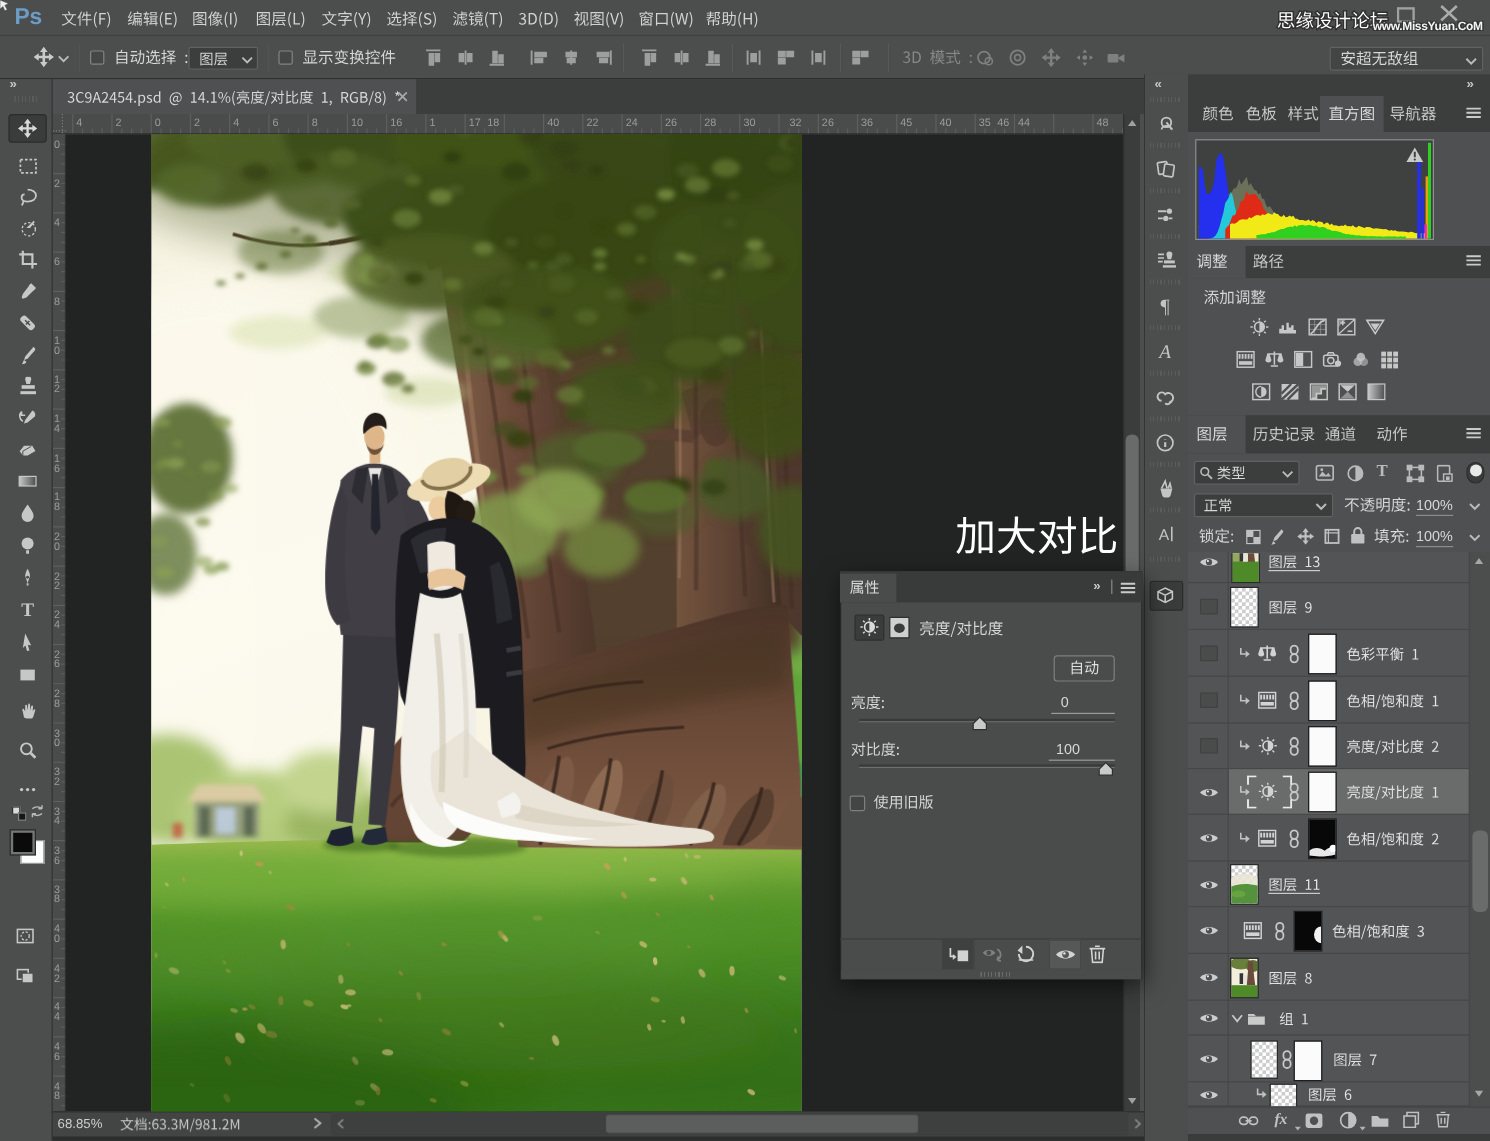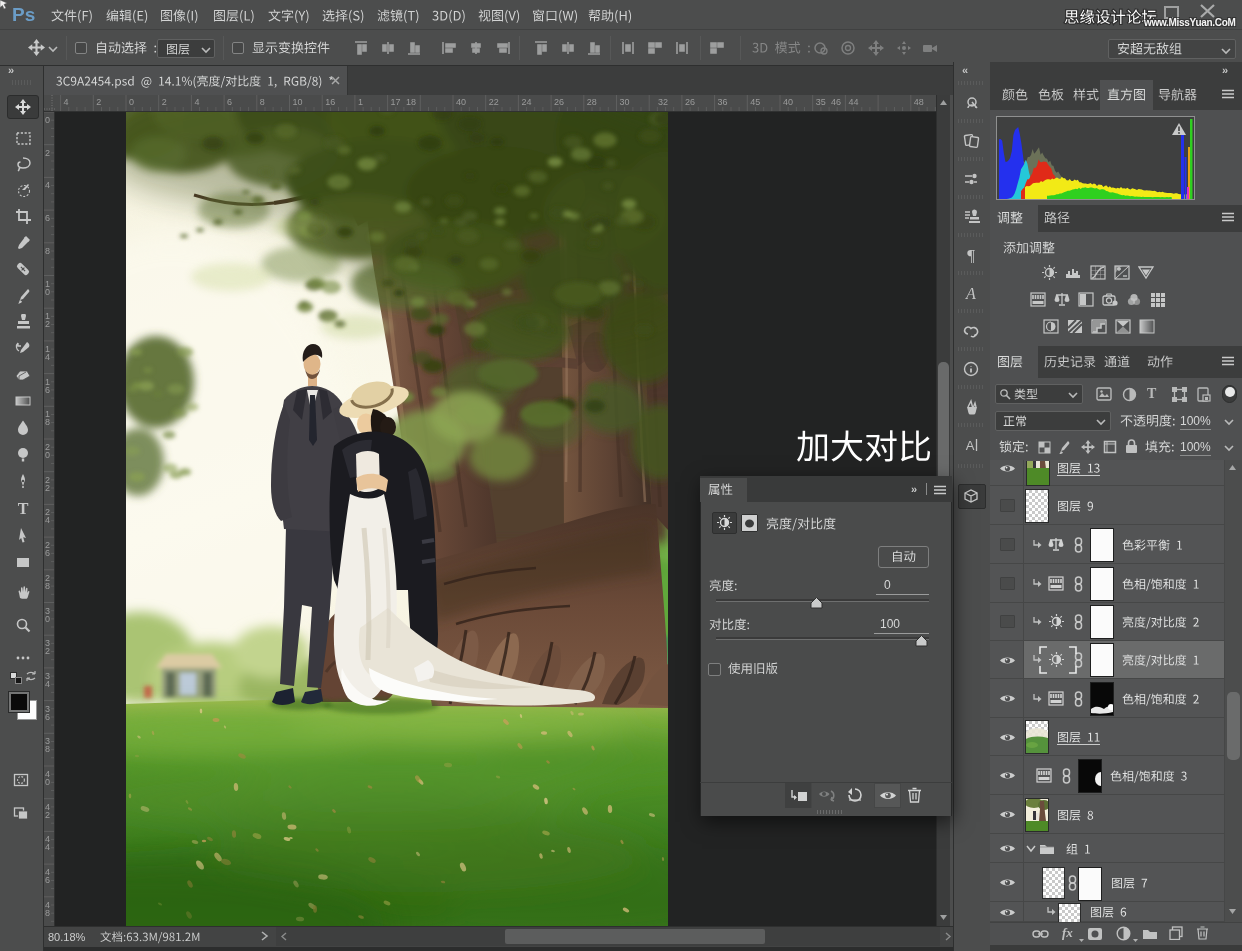--- a/index.html
+++ b/index.html
@@ -1298,21 +1298,21 @@
     </div>
 <div style="position:absolute;left:936px;top:95px;width:14px;height:831px;background:#3b3c3c;border-left:1px solid #2e2f2f"></div>
 <svg style="position:absolute;left:939px;top:99px;" width="9" height="7" viewBox="0 0 9 7">
       <path d="M1,6 L4.5,1 L8,6" fill="#9fa0a0"></path>
     </svg>
 <svg style="position:absolute;left:939px;top:914px;" width="9" height="7" viewBox="0 0 9 7">
       <path d="M1,1 L4.5,6 L8,1" fill="#9fa0a0"></path>
     </svg>
 <div style="position:absolute;left:937.5px;top:362px;width:11px;height:136px;background:#696a6a;border-radius:5px"></div>
 <div style="position:absolute;left:44px;top:926px;width:911px;height:21px;background:#434444;border-top:1px solid #2e2f2f"></div>
-<div style="position:absolute;left:48px;top:931px;font:400 11px 'Liberation Sans',sans-serif;color:#cdcece;white-space:nowrap;">80.18%</div>
+<div style="position:absolute;left:48px;top:931px;font:400 11px 'Liberation Sans',sans-serif;color:#cdcece;white-space:nowrap;">68.85%</div>
 <div style="position:absolute;left:100px;top:931px;height:11.5px;line-height:0">
       <svg class="t " width="100.5" height="11.5" viewBox="0 0 8735 1000" fill="#cdcece">
         <use href="#g0" x="0"></use>
         <use href="#g72" x="1000"></use>
         <use href="#g33" x="2000"></use>
         <use href="#g73" x="2278"></use>
         <use href="#g21" x="2833"></use>
         <use href="#g52" x="3388"></use>
         <use href="#g21" x="3666"></use>
         <use href="#g74" x="4221"></use>

